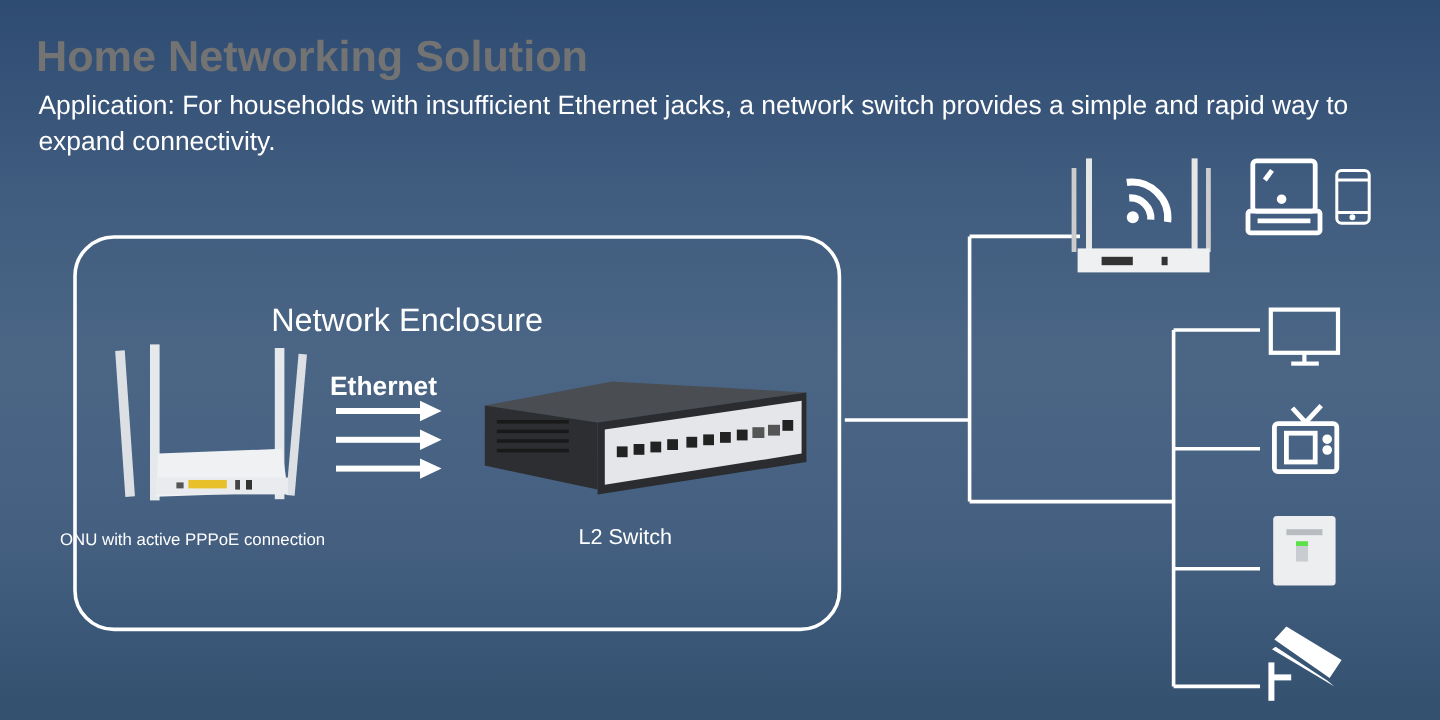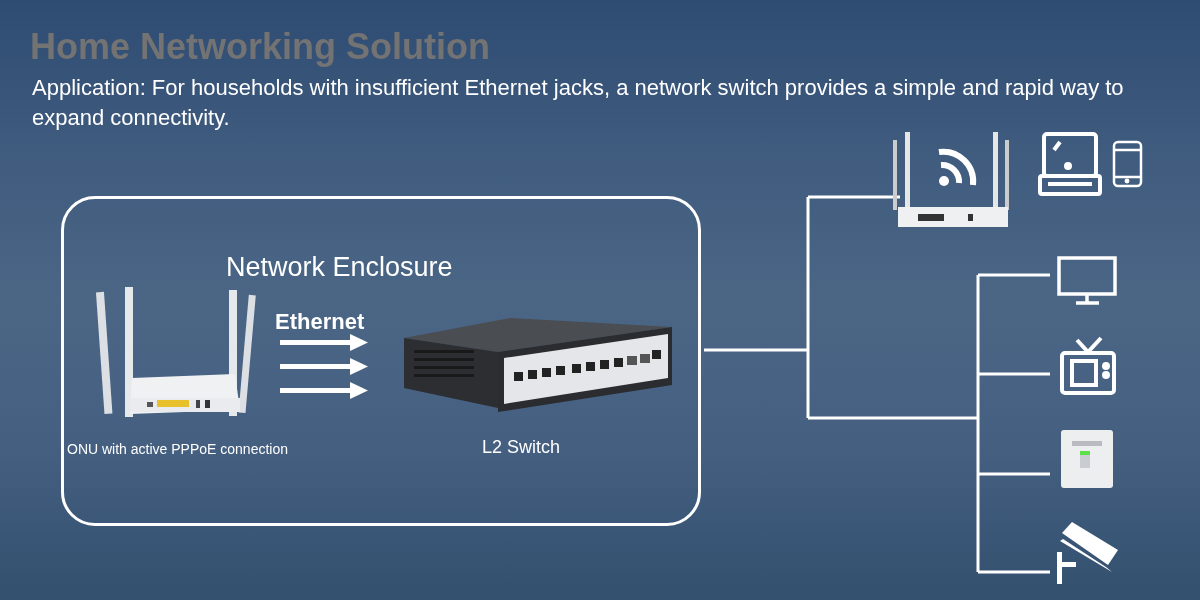--- a/index.html
+++ b/index.html
@@ -5,21 +5,21 @@
   html,body{margin:0;padding:0;}
   body{width:1200px;height:600px;overflow:hidden;position:relative;
     background:linear-gradient(180deg,#2e4b72 0%,#3f5b7e 25%,#4b6685 50%,#445f80 75%,#33506f 100%);
     font-family:"Liberation Sans",sans-serif;color:#fff;}
   .abs{position:absolute;}
   #title{left:30px;top:26px;font-size:36px;font-weight:bold;color:#737373;}
   #desc{left:32px;top:73px;width:1100px;font-size:22px;line-height:30px;color:#fff;}
   #enclosure{left:61px;top:196px;width:640px;height:330px;border:3px solid #fff;border-radius:34px;box-sizing:border-box;}
   #enc-title{left:226px;top:204px;font-size:27px;font-weight:normal;margin-top:48px;}
   #internet-label{left:275px;top:309px;font-size:22px;font-weight:bold;}
-  #onu-caption{left:67px;top:441px;font-size:14px;text-align:center;}
+  #onu-caption{left:50px;top:441px;font-size:14px;text-align:center;}
   #switch-caption{left:482px;top:437px;font-size:18px;}
   svg{position:absolute;left:0;top:0;}
 </style>
 </head>
 <body>
 
 <div id="title" class="abs">Home Networking Solution</div>
 <div id="desc" class="abs">Application: For households with insufficient Ethernet jacks, a network switch provides a simple and rapid way to expand connectivity.</div>
 
 <div id="enclosure" class="abs"></div>

